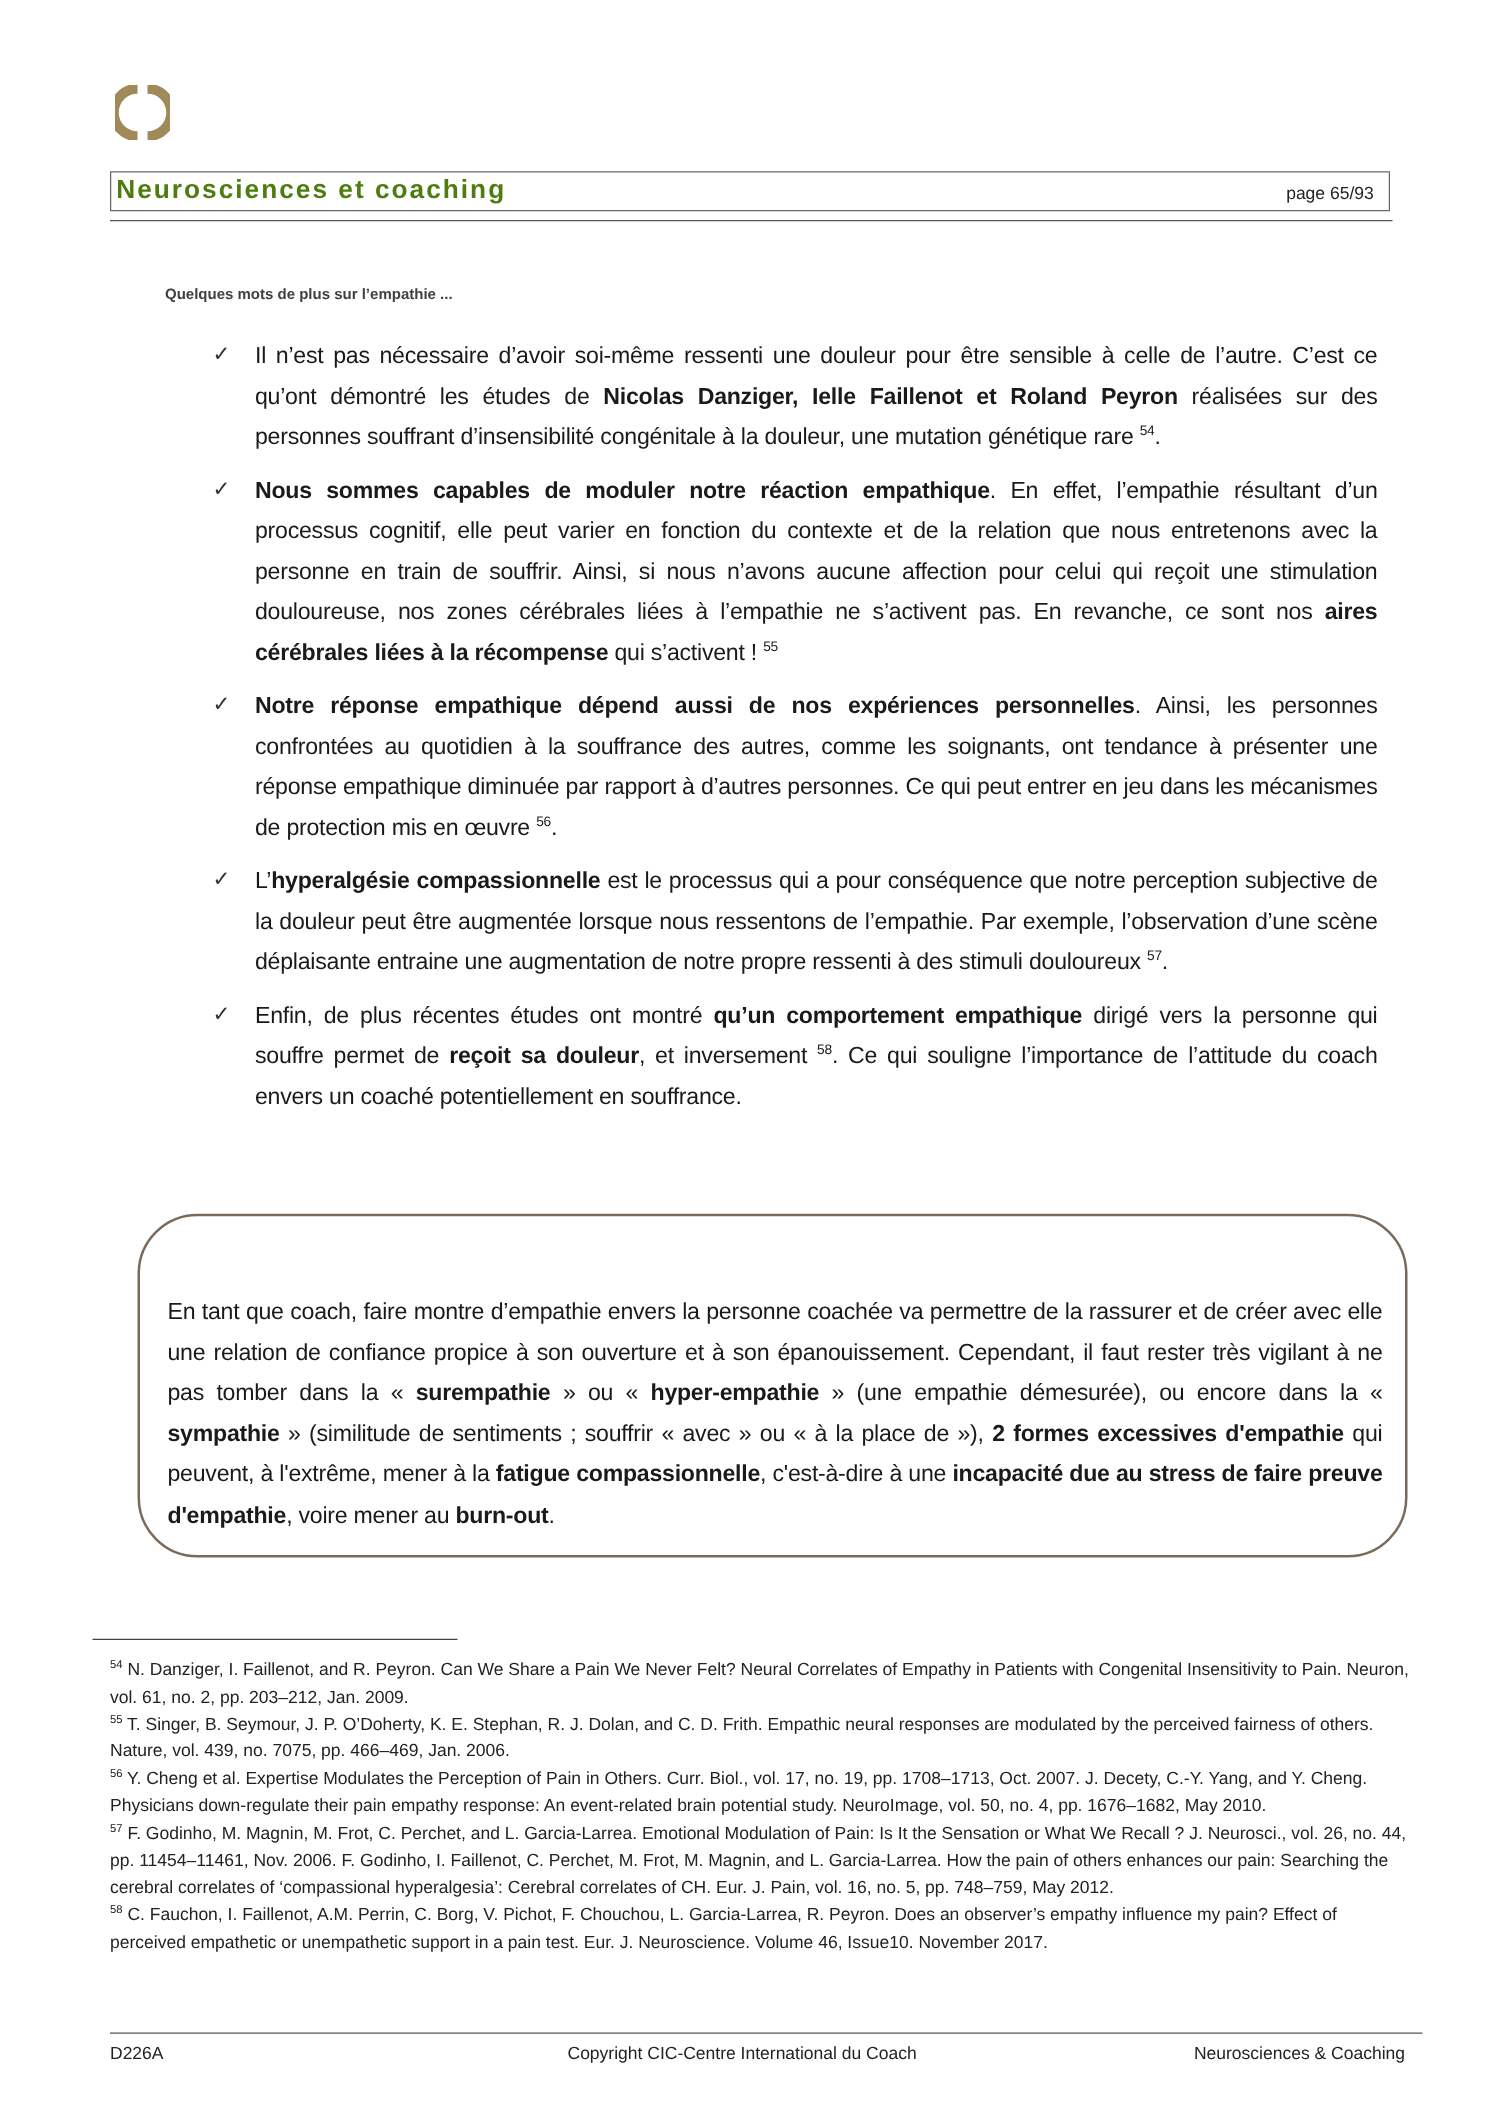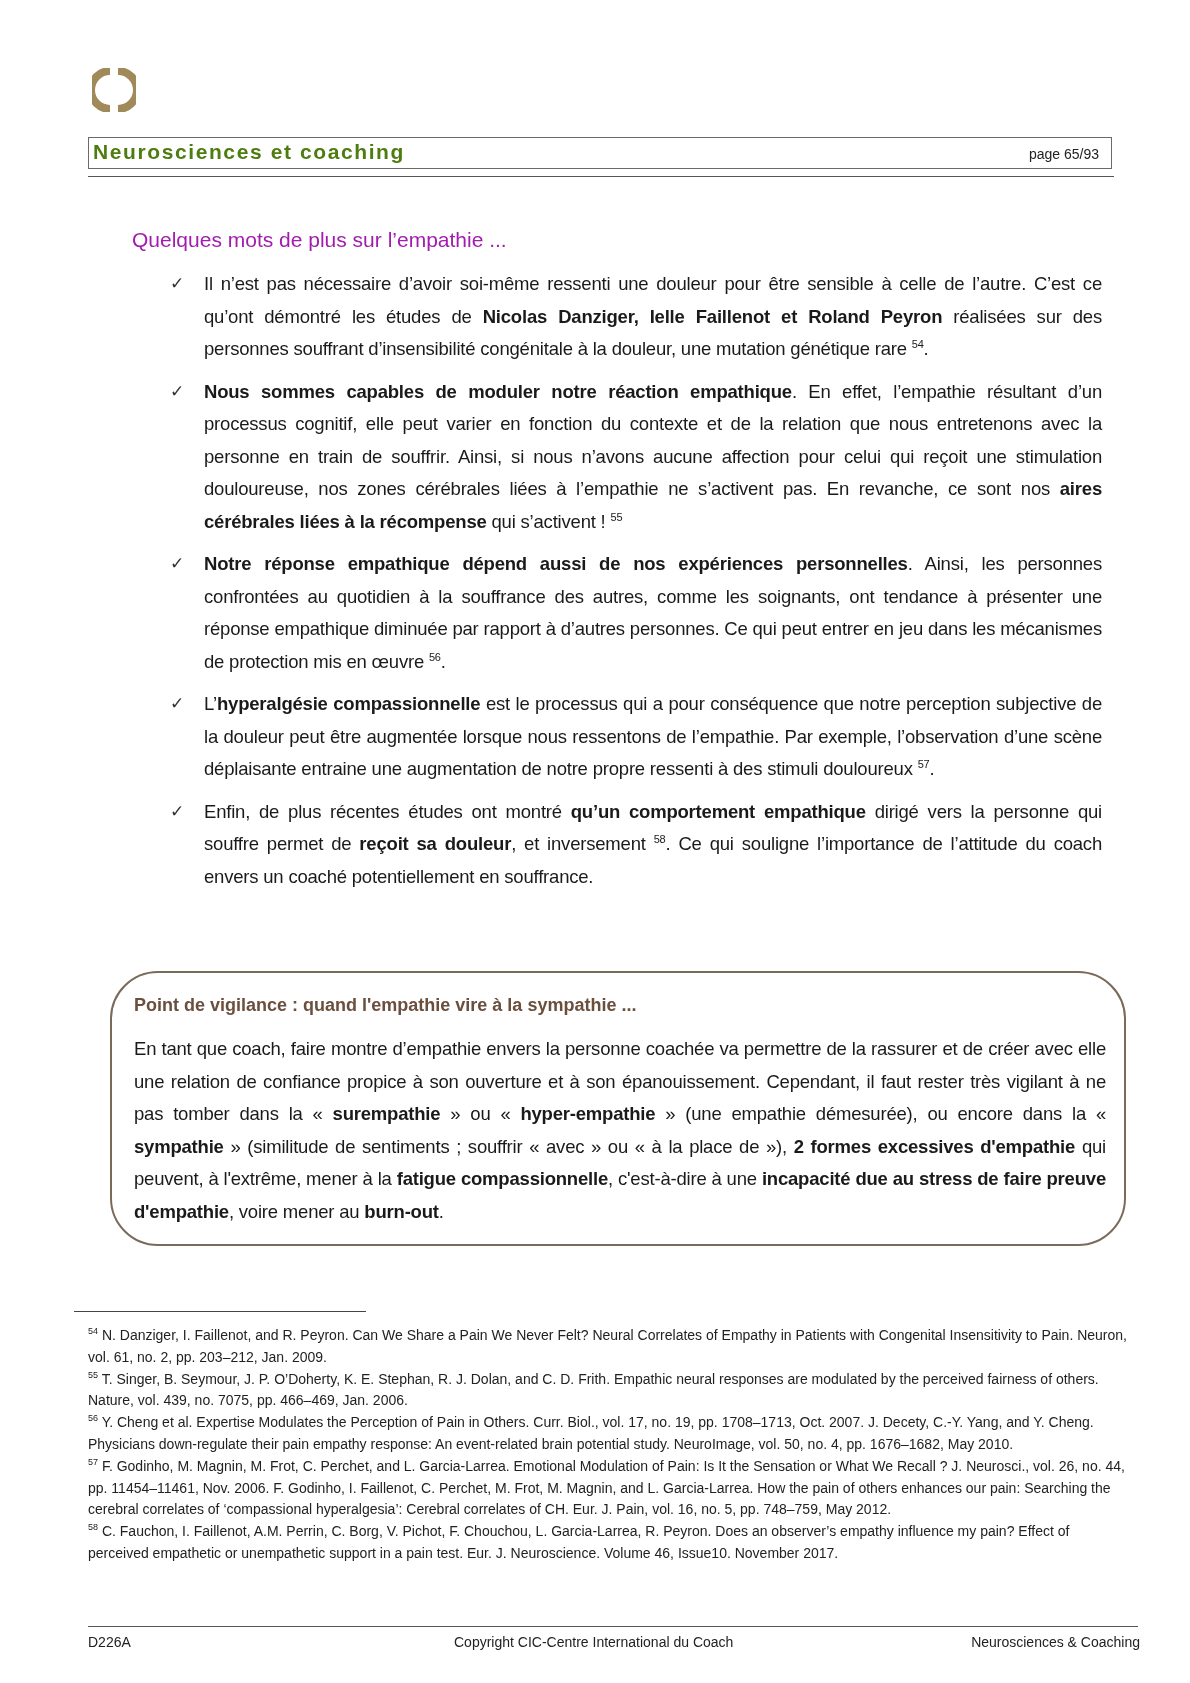--- a/index.html
+++ b/index.html
@@ -20,22 +20,22 @@
     }
     .header-page {
       position: absolute; right: 12px; top: 8px; font-size: 14px; color: #222;
       font-family: "Liberation Sans", sans-serif;
     }
     .header-underline {
       position: absolute; left: 88px; top: 176px; width: 1026px; height: 0;
       border-top: 1.5px solid #555;
     }
     .section-title {
-      position: absolute; left: 132px; top: 228px; font-size: 21px; font-weight: normal;
-      color: #a21caf;
+      position: absolute; left: 132px; top: 228px; font-size: 12px; font-weight: bold;
+      color: #404040;
       font-family: "Liberation Sans Narrow", "Liberation Sans", sans-serif;
     }
     .bullets {
       position: absolute; left: 170px; top: 268px; width: 932px;
       list-style: none; margin: 0; padding: 0;
     }
     .bullet {
       position: relative; padding-left: 34px; margin-bottom: 10px;
       font-size: 18.5px; line-height: 32.5px; text-align: justify;
       font-family: "Liberation Sans Narrow", "Liberation Sans", sans-serif;
@@ -69,21 +69,21 @@
     .footnote { margin: 0; }
     .footnote sup { font-size: 9px; }
     .footer-rule {
       position: absolute; left: 88px; top: 1626px; width: 1050px; border-top: 1.5px solid #555;
     }
     .footer {
       position: absolute; left: 88px; top: 1634px; width: 1052px; font-size: 14px; color: #222;
     }
     .footer .left { position: absolute; left: 0; text-align: center; }
     .footer .center { position: absolute; left: 366px; }
-    .footer .right { position: absolute; right: 0; }
+    .footer .right { position: absolute; right: 16px; }
   </style>
 </head>
 <body>
 
 <div class="logo">
   <svg width="44" height="44" viewBox="0 0 44 44">
     <path d="M18 3 A19 19 0 0 0 18 41" fill="none" stroke="#a08a5a" stroke-width="8"></path>
     <path d="M26 3 A19 19 0 0 1 26 41" fill="none" stroke="#a08a5a" stroke-width="8"></path>
   </svg>
 </div>
@@ -98,21 +98,20 @@
 
 <ul class="bullets" id="bullets">
     <li class="bullet"><span class="check">✓</span><span>Il n’est pas nécessaire d’avoir soi-même ressenti une douleur pour être sensible à celle de l’autre. C’est ce qu’ont démontré les études de </span><b>Nicolas Danziger, Ielle Faillenot et Roland Peyron</b><span> réalisées sur des personnes souffrant d’insensibilité congénitale à la douleur, une mutation génétique rare </span><sup>54</sup><span>.</span></li>
     <li class="bullet"><span class="check">✓</span><b>Nous sommes capables de moduler notre réaction empathique</b><span>. En effet, l’empathie résultant d’un processus cognitif, elle peut varier en fonction du contexte et de la relation que nous entretenons avec la personne en train de souffrir. Ainsi, si nous n’avons aucune affection pour celui qui reçoit une stimulation douloureuse, nos zones cérébrales liées à l’empathie ne s’activent pas. En revanche, ce sont nos </span><b>aires cérébrales liées à la récompense</b><span> qui s’activent ! </span><sup>55</sup></li>
     <li class="bullet"><span class="check">✓</span><b>Notre réponse empathique dépend aussi de nos expériences personnelles</b><span>. Ainsi, les personnes confrontées au quotidien à la souffrance des autres, comme les soignants, ont tendance à présenter une réponse empathique diminuée par rapport à d’autres personnes. Ce qui peut entrer en jeu dans les mécanismes de protection mis en œuvre </span><sup>56</sup><span>.</span></li>
     <li class="bullet"><span class="check">✓</span><span>L’</span><b>hyperalgésie compassionnelle</b><span> est le processus qui a pour conséquence que notre perception subjective de la douleur peut être augmentée lorsque nous ressentons de l’empathie. Par exemple, l’observation d’une scène déplaisante entraine une augmentation de notre propre ressenti à des stimuli douloureux </span><sup>57</sup><span>.</span></li>
     <li class="bullet"><span class="check">✓</span><span>Enfin, de plus récentes études ont montré </span><b>qu’un comportement empathique</b><span> dirigé vers la personne qui souffre permet de </span><b>reçoit sa douleur</b><span>, et inversement </span><sup>58</sup><span>. Ce qui souligne l’importance de l’attitude du coach envers un coaché potentiellement en souffrance.</span></li>
   </ul>
 
 <div class="vigilance-box">
-  <div class="vigilance-title">Point de vigilance : quand l'empathie vire à la sympathie ...</div>
   <div class="vigilance-body" id="vigilance-body"><span>En tant que coach, faire montre d’empathie envers la personne coachée va permettre de la rassurer et de créer avec elle une relation de confiance propice à son ouverture et à son épanouissement. Cependant, il faut rester très vigilant à ne pas tomber dans la « </span><b>surempathie</b><span> » ou « </span><b>hyper-empathie</b><span> » (une empathie démesurée), ou encore dans la « </span><b>sympathie</b><span> » (similitude de sentiments ; souffrir « avec » ou « à la place de »), </span><b>2 formes excessives d'empathie</b><span> qui peuvent, à l'extrême, mener à la </span><b>fatigue compassionnelle</b><span>, c'est-à-dire à une </span><b>incapacité due au stress de faire preuve d'empathie</b><span>, voire mener au </span><b>burn-out</b><span>.</span></div>
 </div>
 
 <div class="footnote-rule"></div>
 <div class="footnotes" id="footnotes">
     <p class="footnote"><sup>54</sup><span> N. Danziger, I. Faillenot, and R. Peyron. Can We Share a Pain We Never Felt? Neural Correlates of Empathy in Patients with Congenital Insensitivity to Pain. Neuron, vol. 61, no. 2, pp. 203–212, Jan. 2009.</span></p>
     <p class="footnote"><sup>55</sup><span> T. Singer, B. Seymour, J. P. O’Doherty, K. E. Stephan, R. J. Dolan, and C. D. Frith. Empathic neural responses are modulated by the perceived fairness of others. Nature, vol. 439, no. 7075, pp. 466–469, Jan. 2006.</span></p>
     <p class="footnote"><sup>56</sup><span> Y. Cheng et al. Expertise Modulates the Perception of Pain in Others. Curr. Biol., vol. 17, no. 19, pp. 1708–1713, Oct. 2007. J. Decety, C.-Y. Yang, and Y. Cheng. Physicians down-regulate their pain empathy response: An event-related brain potential study. NeuroImage, vol. 50, no. 4, pp. 1676–1682, May 2010.</span></p>
     <p class="footnote"><sup>57</sup><span> F. Godinho, M. Magnin, M. Frot, C. Perchet, and L. Garcia-Larrea. Emotional Modulation of Pain: Is It the Sensation or What We Recall ? J. Neurosci., vol. 26, no. 44, pp. 11454–11461, Nov. 2006. F. Godinho, I. Faillenot, C. Perchet, M. Frot, M. Magnin, and L. Garcia-Larrea. How the pain of others enhances our pain: Searching the cerebral correlates of ‘compassional hyperalgesia’: Cerebral correlates of CH. Eur. J. Pain, vol. 16, no. 5, pp. 748–759, May 2012.</span></p>
     <p class="footnote"><sup>58</sup><span> C. Fauchon, I. Faillenot, A.M. Perrin, C. Borg, V. Pichot, F. Chouchou, L. Garcia-Larrea, R. Peyron. Does an observer’s empathy influence my pain? Effect of perceived empathetic or unempathetic support in a pain test. Eur. J. Neuroscience. Volume 46, Issue10. November 2017.</span></p>

